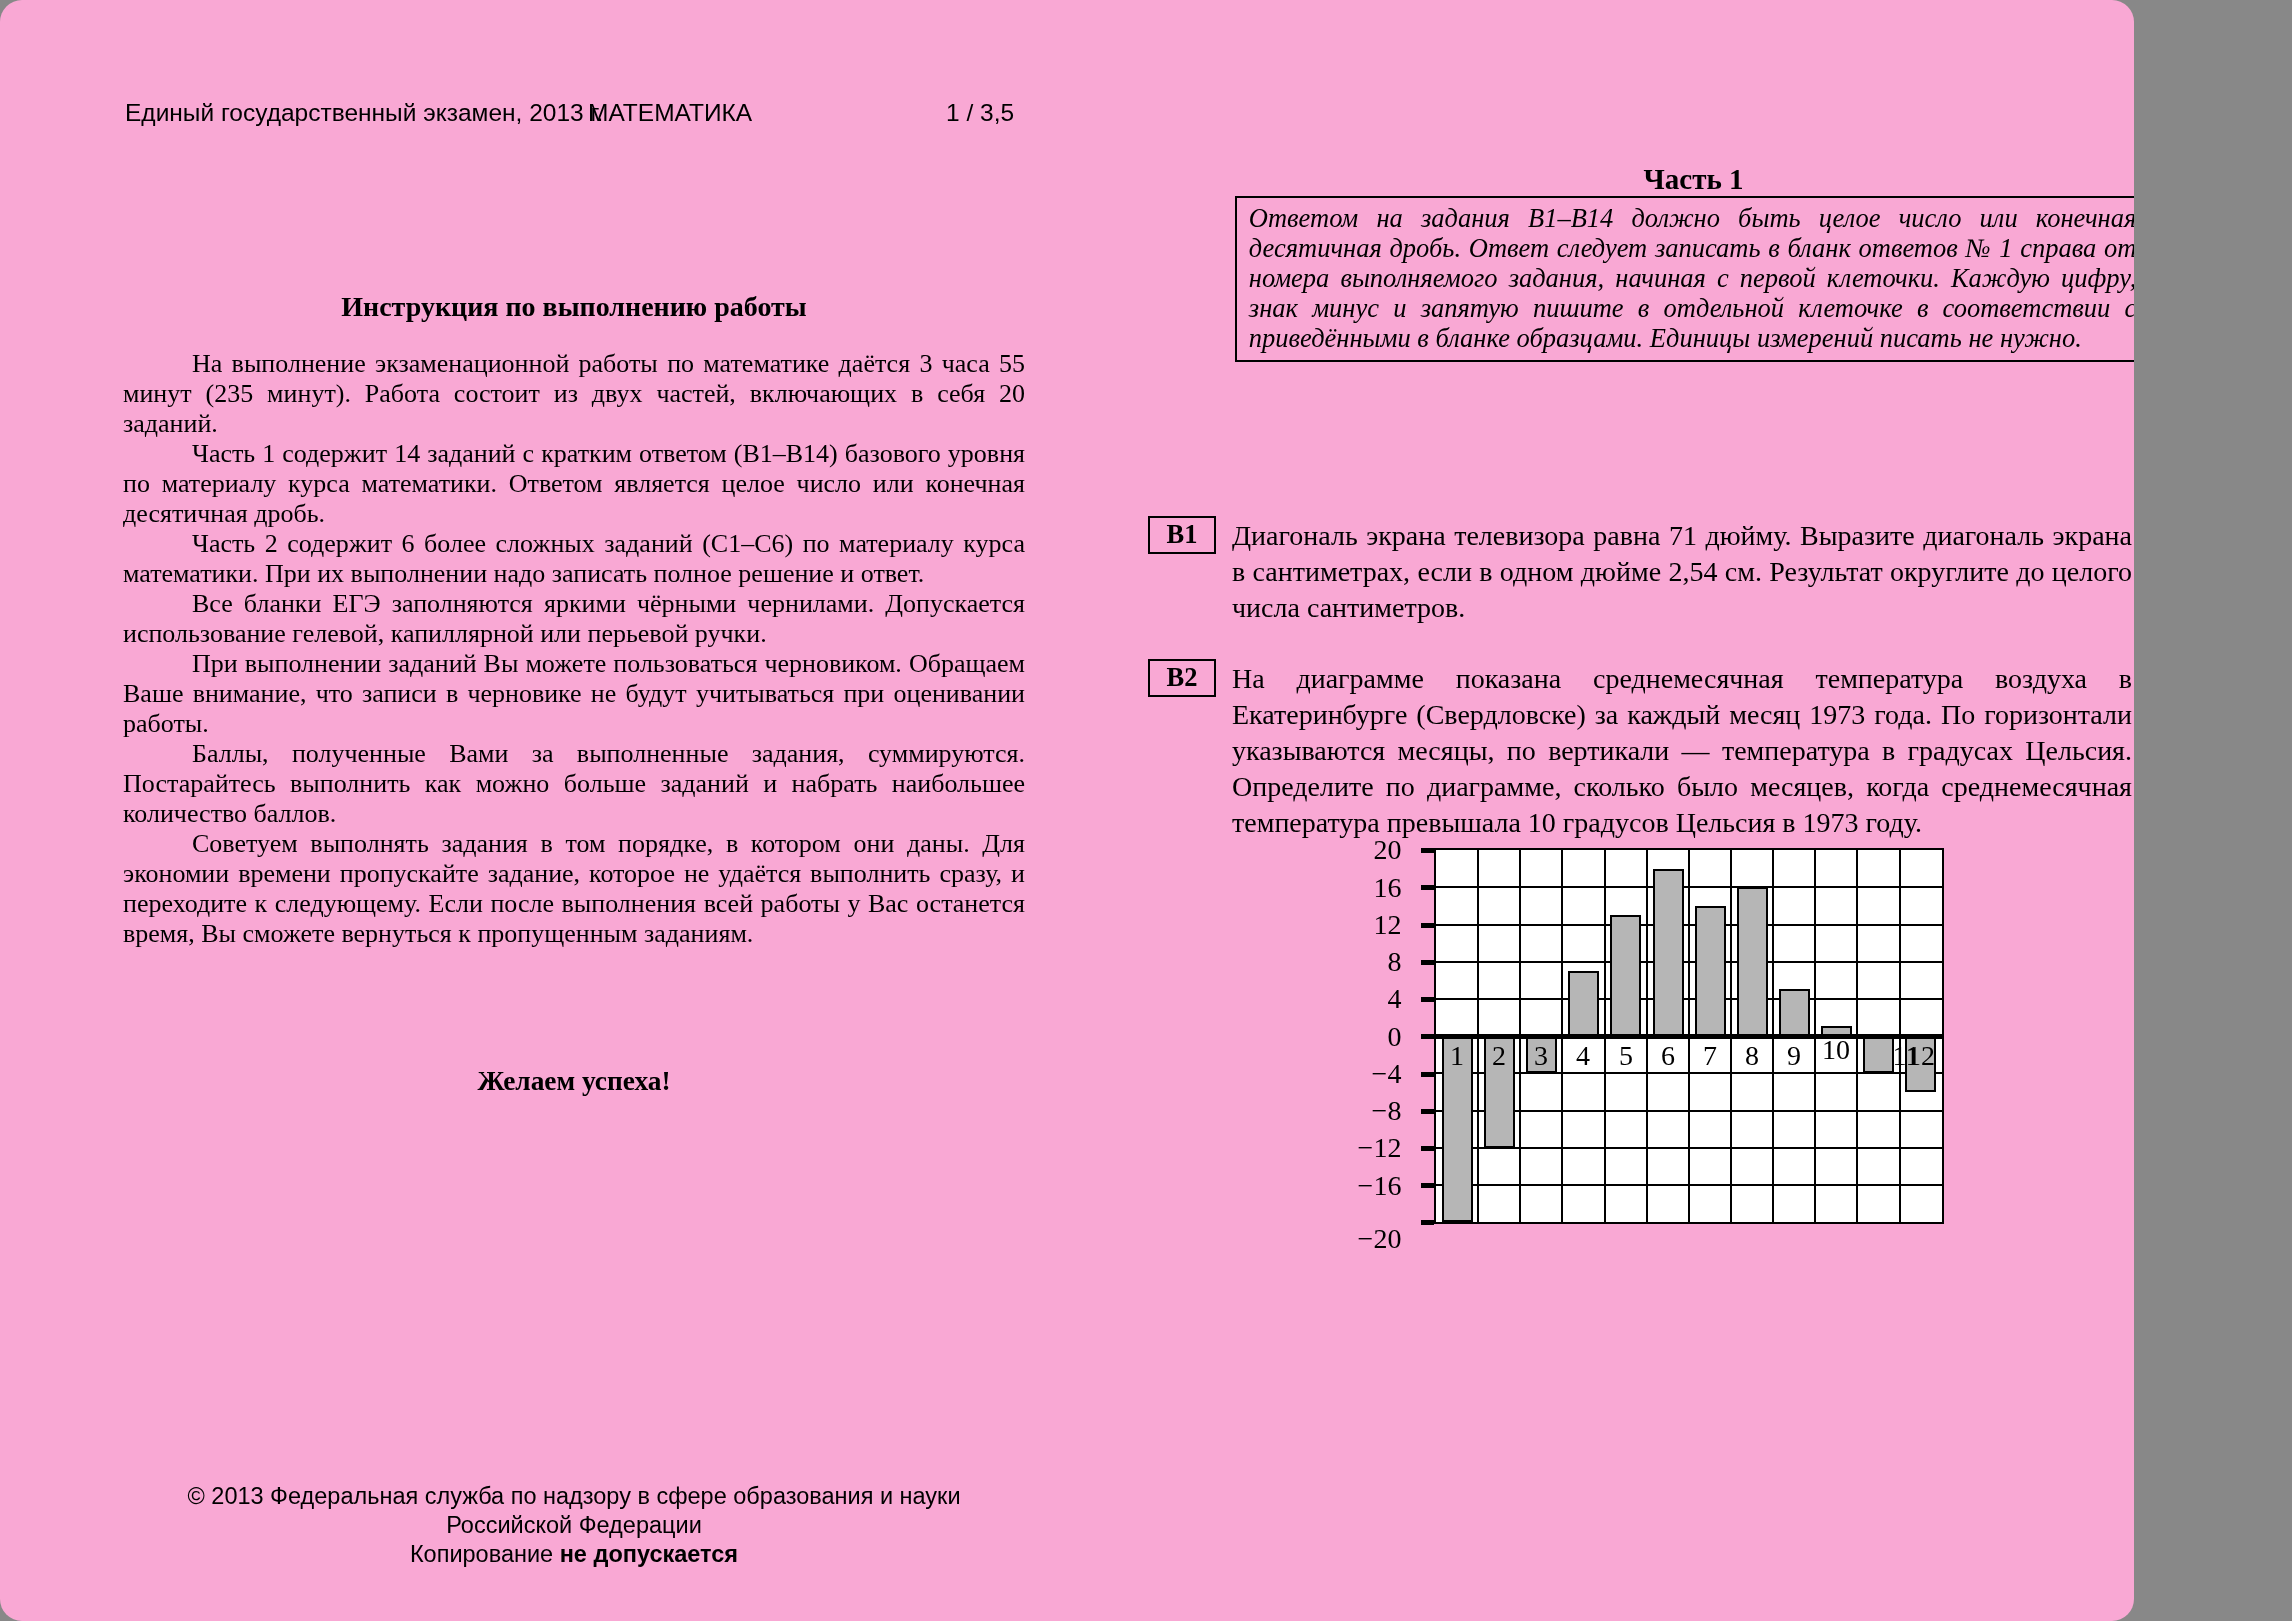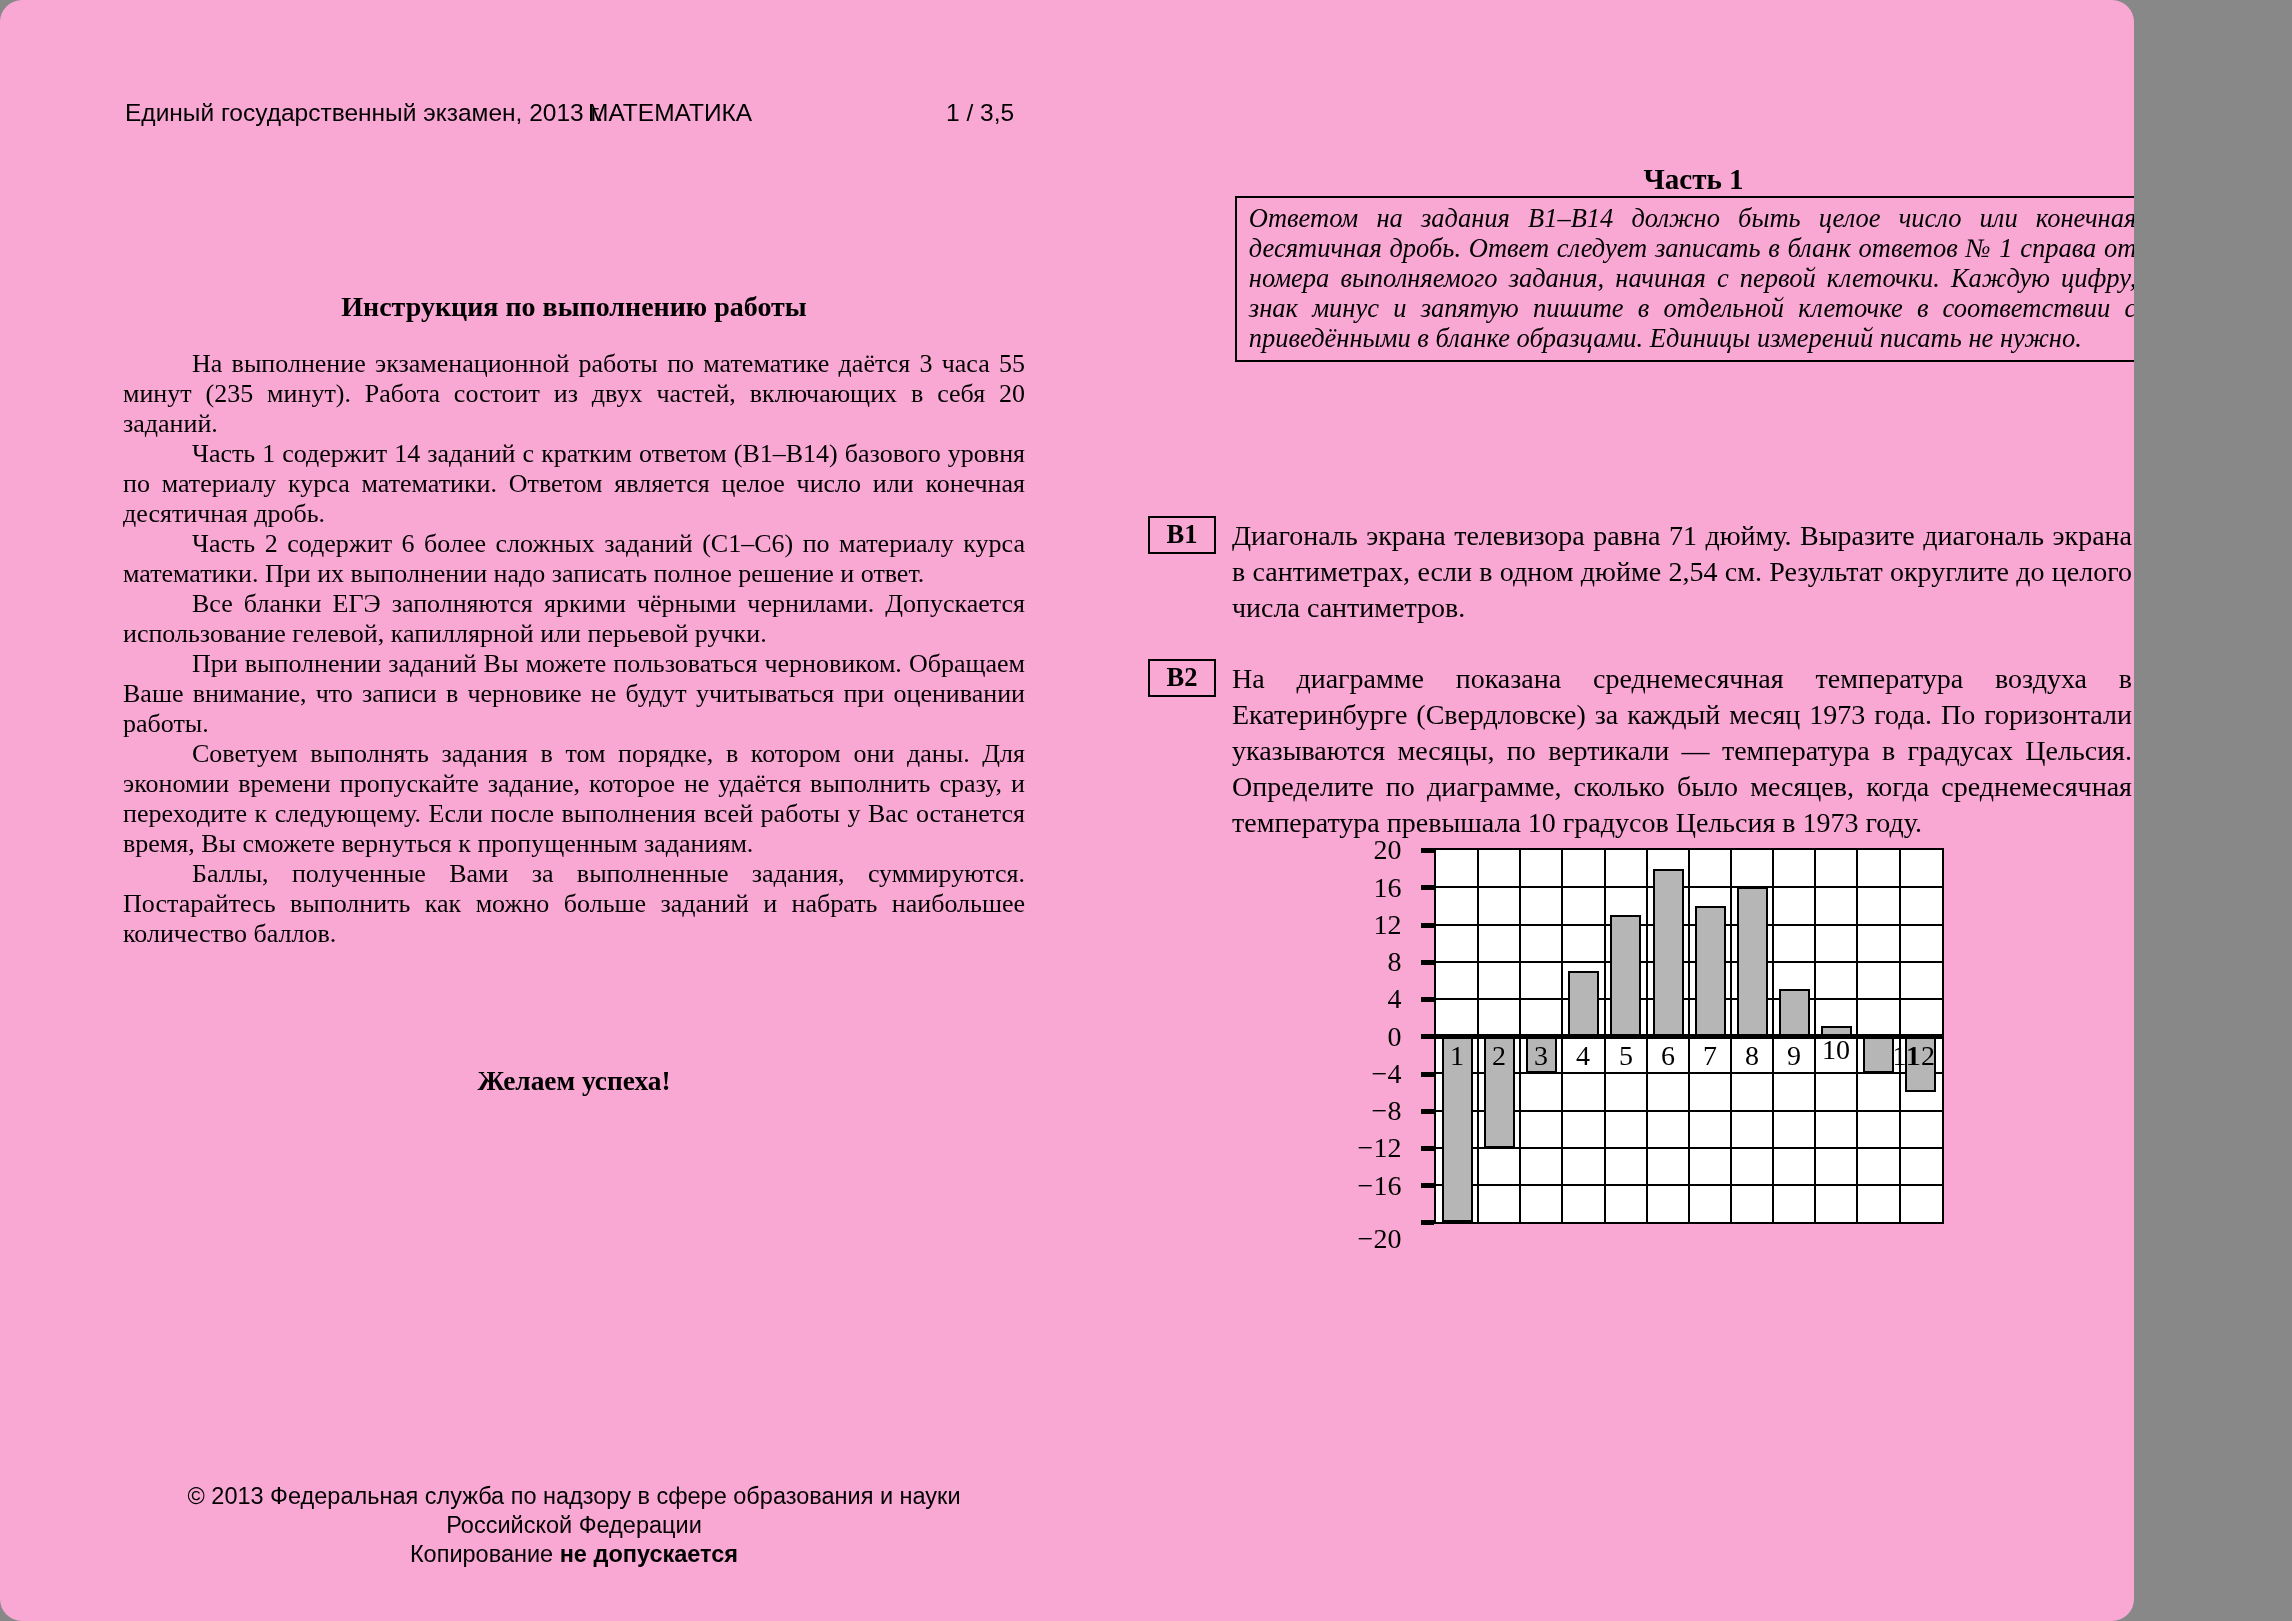--- a/index.html
+++ b/index.html
@@ -61,22 +61,22 @@
   <span class="hdr hdr-center">МАТЕМАТИКА</span>
   <span class="hdr hdr-right">1 / 3,5</span>
 
   <div class="doc-subtitle">Инструкция по выполнению работы</div>
   <div class="paras">
       <p>На выполнение экзаменационной работы по математике даётся 3 часа 55 минут (235 минут). Работа состоит из двух частей, включающих в себя 20 заданий.</p>
       <p>Часть 1 содержит 14 заданий с кратким ответом (В1–В14) базового уровня по материалу курса математики. Ответом является целое число или конечная десятичная дробь.</p>
       <p>Часть 2 содержит 6 более сложных заданий (С1–С6) по материалу курса математики. При их выполнении надо записать полное решение и ответ.</p>
       <p>Все бланки ЕГЭ заполняются яркими чёрными чернилами. Допускается использование гелевой, капиллярной или перьевой ручки.</p>
       <p>При выполнении заданий Вы можете пользоваться черновиком. Обращаем Ваше внимание, что записи в черновике не будут учитываться при оценивании работы.</p>
+      <p>Баллы, полученные Вами за выполненные задания, суммируются. Постарайтесь выполнить как можно больше заданий и набрать наибольшее количество баллов.</p>
       <p>Советуем выполнять задания в том порядке, в котором они даны. Для экономии времени пропускайте задание, которое не удаётся выполнить сразу, и переходите к следующему. Если после выполнения всей работы у Вас останется время, Вы сможете вернуться к пропущенным заданиям.</p>
-      <p>Баллы, полученные Вами за выполненные задания, суммируются. Постарайтесь выполнить как можно больше заданий и набрать наибольшее количество баллов.</p>
     </div>
   <div class="closing">Желаем успеха!</div>
 
   <div class="part-title">Часть 1</div>
   <div class="instruction-box">Ответом на задания В1–В14 должно быть целое число или конечная десятичная дробь. Ответ следует записать в бланк ответов № 1 справа от номера выполняемого задания, начиная с первой клеточки. Каждую цифру, знак минус и запятую пишите в отдельной клеточке в соответствии с приведёнными в бланке образцами. Единицы измерений писать не нужно.</div>
 
   <div class="task-badge badge-b1">
     <span>В1</span>
   </div>
   <div class="task-text text-b1">Диагональ экрана телевизора равна 71 дюйму. Выразите диагональ экрана в сантиметрах, если в одном дюйме 2,54 см. Результат округлите до целого числа сантиметров.</div>

